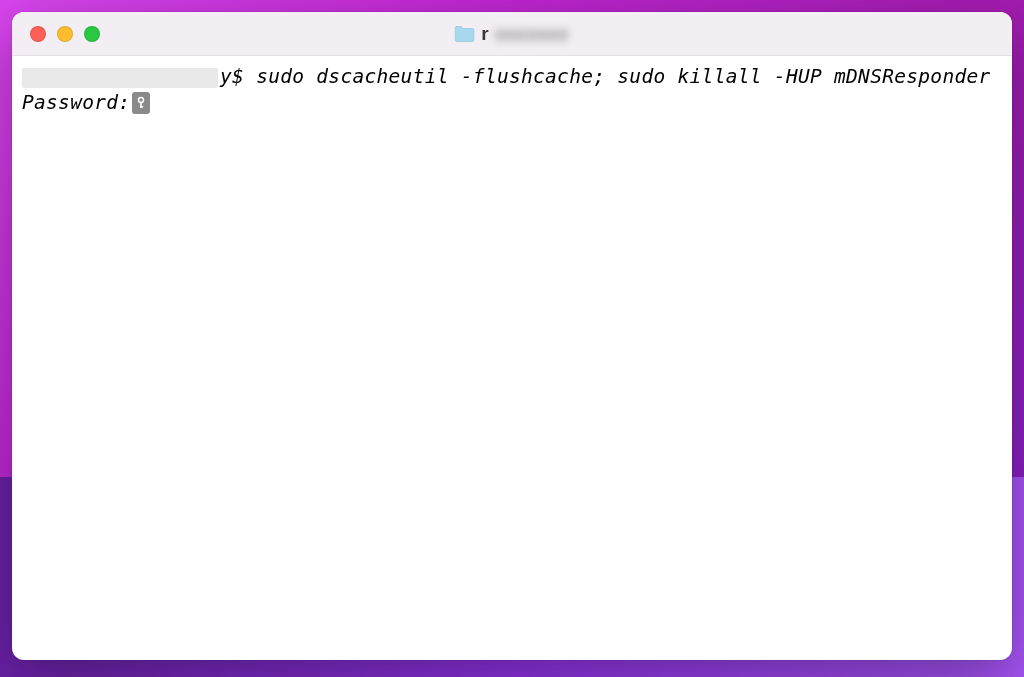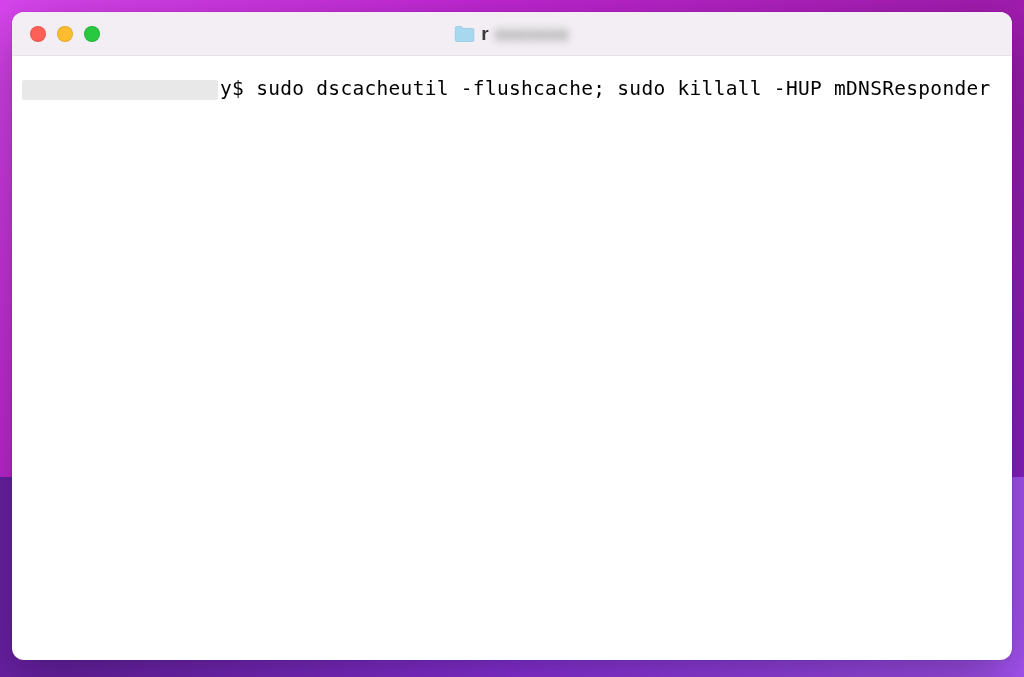--- a/index.html
+++ b/index.html
@@ -77,28 +77,29 @@
       align-items: center;
       justify-content: center;
     }
     .title-text-blurred {
       filter: blur(4px);
       color: #888;
       margin-right: 2px;
     }
     .terminal-content {
       flex: 1;
-      padding: 20px 10px;
+      padding: 8px 10px;
       font-family: "SF Mono", Menlo, Monaco, Consolas, monospace;
       font-size: 19.5px;
       line-height: 1.35;
       color: #000;
       white-space: pre;
       overflow: hidden;
       letter-spacing: 0.3px;
+      font-style: italic;
     }
     .prompt-line {
       display: block;
     }
     .host-blurred {
       display: inline-block;
       width: 196px;
       height: 20px;
       background: #e8e8e8;
       border-radius: 2px;
@@ -135,14 +136,18 @@
     <div class="title-center">
       <span class="folder-icon">
         <svg width="22" height="18" viewBox="0 0 22 18">
           <path d="M2 3 C2 2 2.5 1.5 3.5 1.5 L8 1.5 L10 3.5 L19 3.5 C20 3.5 20.5 4 20.5 5 L20.5 15 C20.5 16 20 16.5 19 16.5 L3.5 16.5 C2.5 16.5 2 16 2 15 Z" fill="#a8d8f0" stroke="#7bb8d8" stroke-width="0.5"></path>
         </svg>
       </span>
       <span>r</span>
         <span class="title-text-blurred">xxxxxxx</span>
     </div>
   </div>
-  <div class="terminal-content"><span class="prompt-line"><span class="host-blurred"></span><span>y$ </span><span>sudo dscacheutil -flushcache; sudo killall -HUP mDNSResponder</span></span></div>
+  <div class="terminal-content"><span class="prompt-line"><span class="host-blurred"></span><span>y$ </span><span>sudo dscacheutil -flushcache; sudo killall -HUP mDNSResponder</span></span><span class="prompt-line"><span>Password:</span><span class="key-icon"><svg width="10" height="14" viewBox="0 0 10 14">
+            <circle cx="5" cy="4" r="2.5" fill="none" stroke="#fff" stroke-width="1.5"></circle>
+            <rect x="4.2" y="6" width="1.6" height="6" fill="#fff"></rect>
+            <rect x="4.2" y="10" width="3" height="1.5" fill="#fff"></rect>
+          </svg></span></span></div>
 </div>
 
 </body></html>

